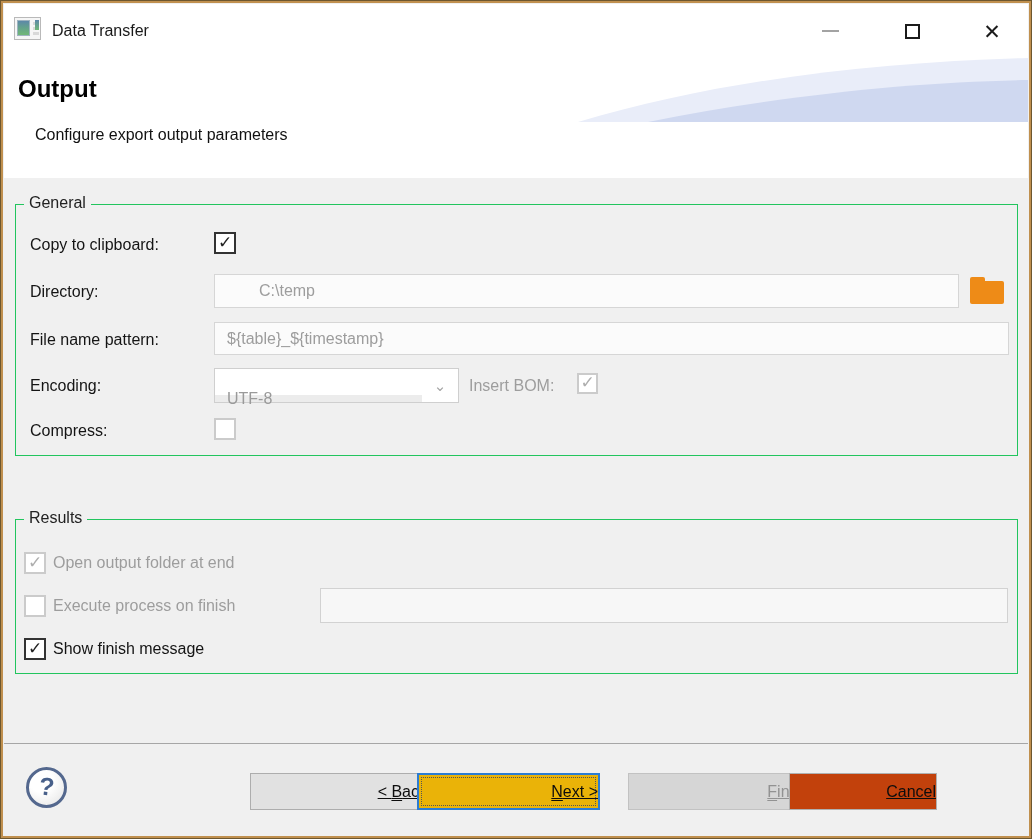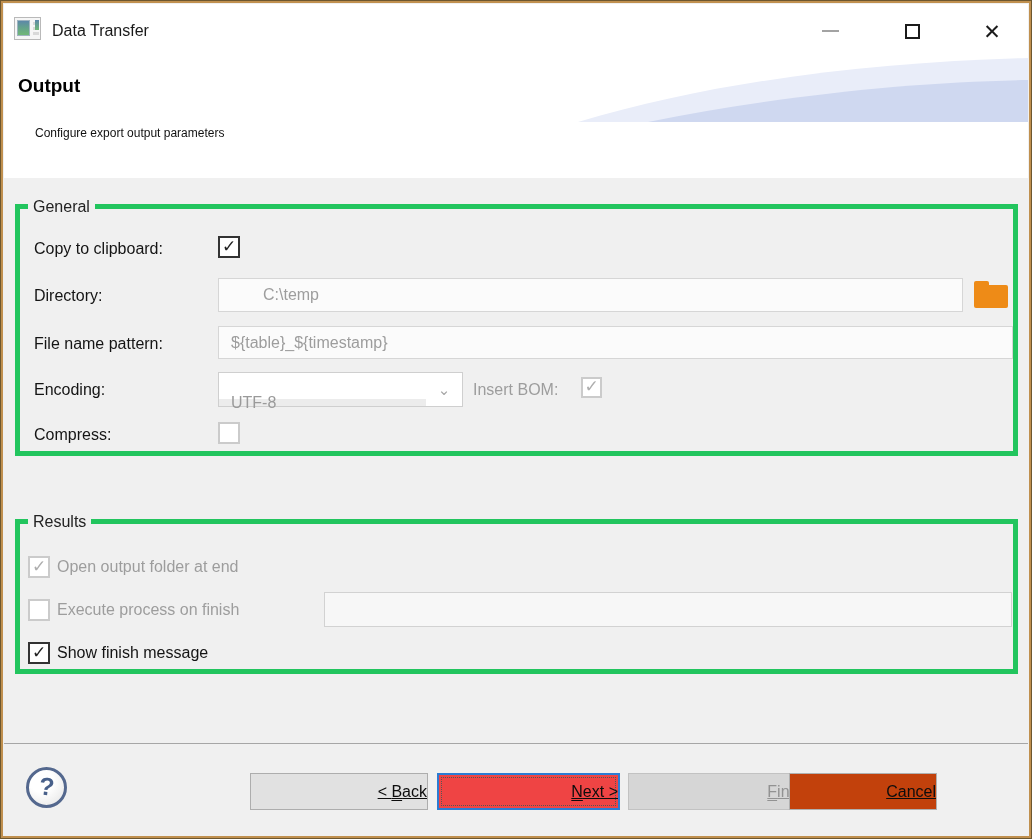--- a/index.html
+++ b/index.html
@@ -27,29 +27,29 @@
     background:linear-gradient(180deg,#5d88a9,#71b877); }
   .title-text{ position:absolute; left:48px; top:18px; font-size:16px; color:#191919; }
 
   .win-btn{ position:absolute; top:0; width:46px; height:54px; display:flex;
     align-items:center; justify-content:center; cursor:default; }
   .btn-min{ left:803px; } .btn-max{ left:885px; } .btn-close{ left:965px; }
   .glyph-min{ width:17px; height:2px; background:#a3a3a3; }
   .glyph-max{ width:15px; height:15px; border:2px solid #1b1b1b; background:transparent; }
   .glyph-close{ font-size:21px; color:#1b1b1b; line-height:1; font-weight:400; }
 
-  .page-title{ position:absolute; left:14px; top:71px; font-size:19px; font-weight:700; color:#000; }
-  .page-subtitle{ position:absolute; left:31px; top:122px; font-size:12px; color:#111; }
+  .page-title{ position:absolute; left:14px; top:71px; font-size:24px; font-weight:700; color:#000; }
+  .page-subtitle{ position:absolute; left:31px; top:122px; font-size:16px; color:#111; }
 
   .swoosh{ position:absolute; right:0; top:52px; width:450px; height:68px; pointer-events:none; }
 
   
   .body-area{ position:absolute; left:3px; top:177px; right:3px; bottom:3px; background:#f0f0f0; }
 
-  .group{ position:absolute; border:5px solid #22c55e; }
+  .group{ position:absolute; border:1px solid #22c55e; }
   .group-general{ left:11px; top:26px; width:1003px; height:252px; }
   .group-results{ left:11px; top:301px; width:1003px; height:155px;margin-top:40px; }
   .legend{ position:absolute; left:8px; top:-11px; padding:0 5px; background:#f0f0f0;
     font-size:16px; color:#222; }
 
   .lbl{ position:absolute; font-size:16px; color:#141414; white-space:nowrap; }
   .lbl.dis{ color:#9d9d9d; }
 
   .cb{ position:absolute; width:22px; height:22px; background:#fff;
     display:flex; align-items:center; justify-content:center;
@@ -82,21 +82,21 @@
 
   .help-btn{ position:absolute; left:25px; top:766px; width:41px; height:41px;
     border:3px solid #54688e; border-radius:50%;
     background:radial-gradient(circle at 35% 30%, #ffffff 35%, #e3e3e3 100%);
     display:flex; align-items:center; justify-content:center; cursor:pointer; }
   .help-btn .q{ font-size:25px; font-weight:700; color:#48608a; transform:rotate(6deg); margin-top:-2px;}
 
   .btn{ position:absolute; top:772px; height:37px; display:flex; align-items:center;
     justify-content:flex-end; font-size:16px; color:#0d0d0d; cursor:pointer;text-decoration:underline; }
   .btn-back{ left:249px; width:178px; background:#e1e1e1; border:1px solid #adadad; }
-  .btn-next{ left:436px; width:183px; background:#ef4444; border:2px solid #2b7cd3;padding-left:31px; }
+  .btn-next{ left:416px; width:183px; background:#eab308; border:2px solid #2b7cd3;padding-left:31px; }
   .btn-next::after{ content:""; position:absolute; left:2px; right:2px; top:2px; bottom:2px;
     border:1px dotted #555; pointer-events:none; }
   .btn-finish{ left:627px; width:183px; background:#d6d6d6; border:1px solid #c2c2c2; color:#929292; }
   .btn-cancel{ left:788px; width:148px; background:#c2410c; border:1px solid #b0b0b0; }
   .mn{ text-decoration:underline; text-underline-offset:3px; }
 </style>
 </head>
 <body>
 
 <div class="window">

